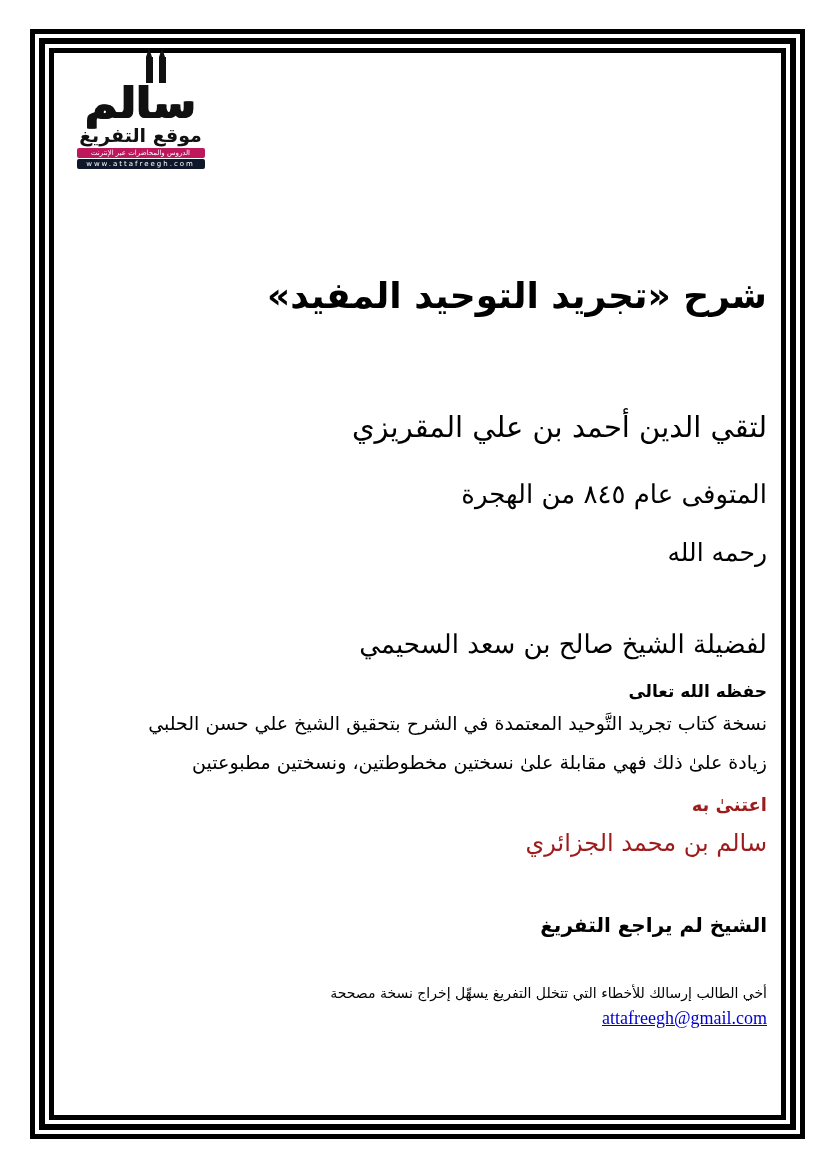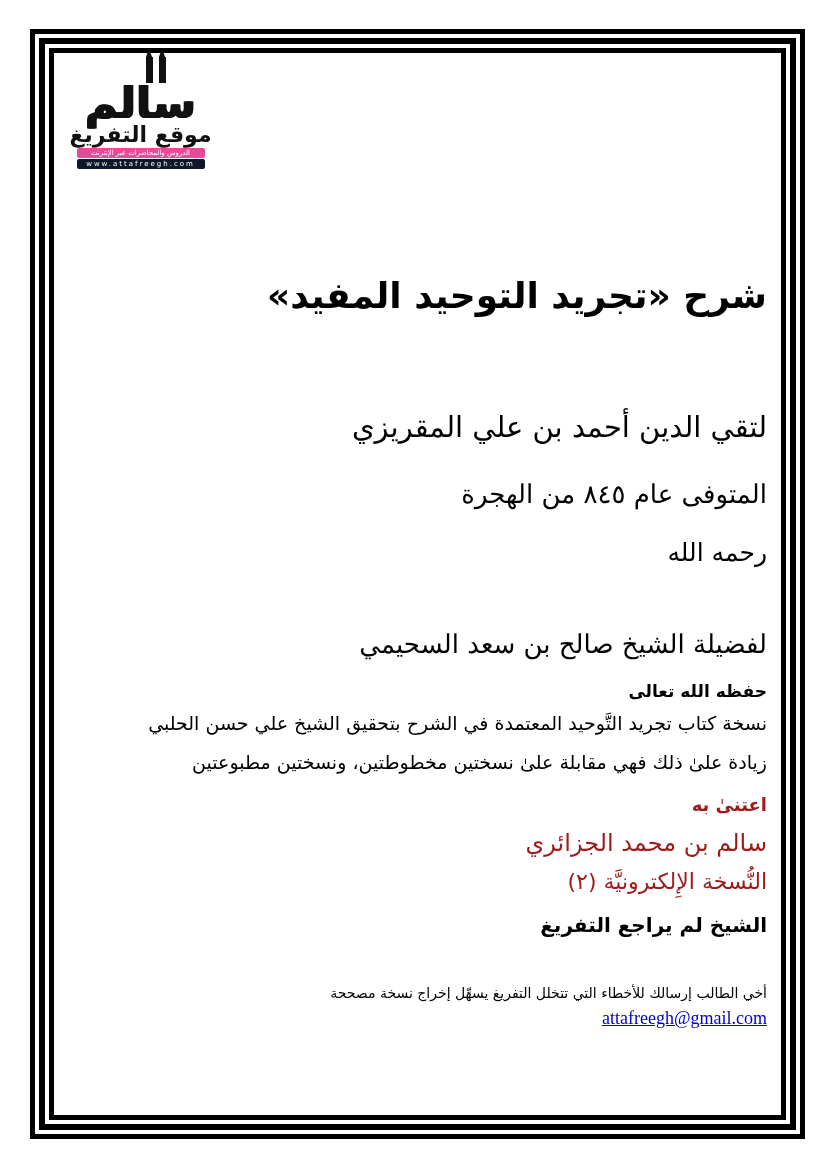--- a/index.html
+++ b/index.html
@@ -59,30 +59,30 @@
   }
   .logo-salem {
     font-size: 44px;
     font-weight: bold;
     line-height: 40px;
     letter-spacing: 2px;
     color: #111;
     text-shadow: 1px 0 #111, -1px 0 #111;
   }
   .logo-subtitle {
-    font-size: 22px;
+    font-size: 19px;
     font-weight: bold;
     line-height: 22px;
     margin-top: 1px;
     color: #111;
   }
   .logo-tagline {
     margin: 2px auto 0;
     width: 128px;
-    background: #ec4899;
+    background: #be185d;
     color: #fff;
     font-size: 7px;
     line-height: 10px;
     border-radius: 2px;
   }
   .logo-site {
     margin: 1px auto 0;
     width: 128px;
     background: #0f172a;
     color: #fff;
@@ -157,21 +157,20 @@
   <div class="line author-3">رحمه الله</div>
 
   <div class="line sheikh">لفضيلة الشيخ صالح بن سعد السحيمي</div>
   <div class="line sheikh-dua">حفظه الله تعالى</div>
 
   <div class="line note-1">نسخة كتاب تجريد التَّوحيد المعتمدة في الشرح بتحقيق الشيخ علي حسن الحلبي</div>
   <div class="line note-2">زيادة علىٰ ذلك فهي مقابلة علىٰ نسختين مخطوطتين، ونسختين مطبوعتين</div>
 
   <div class="line care-intro red">اعتنىٰ به</div>
   <div class="line care-name red">سالم بن محمد الجزائري</div>
-  <div class="line care-edition red">النُّسخة الإِلكترونيَّة (٢)</div>
 
   <div class="line disclaimer">الشيخ لم يراجع التفريغ</div>
 
   <div class="line footer-note">أخي الطالب إرسالك للأخطاء التي تتخلل التفريغ يسهِّل إخراج نسخة مصححة</div>
   <div class="line footer-email">
     <a class="email-link">attafreegh@gmail.com</a>
   </div>
 
 </div>
 

